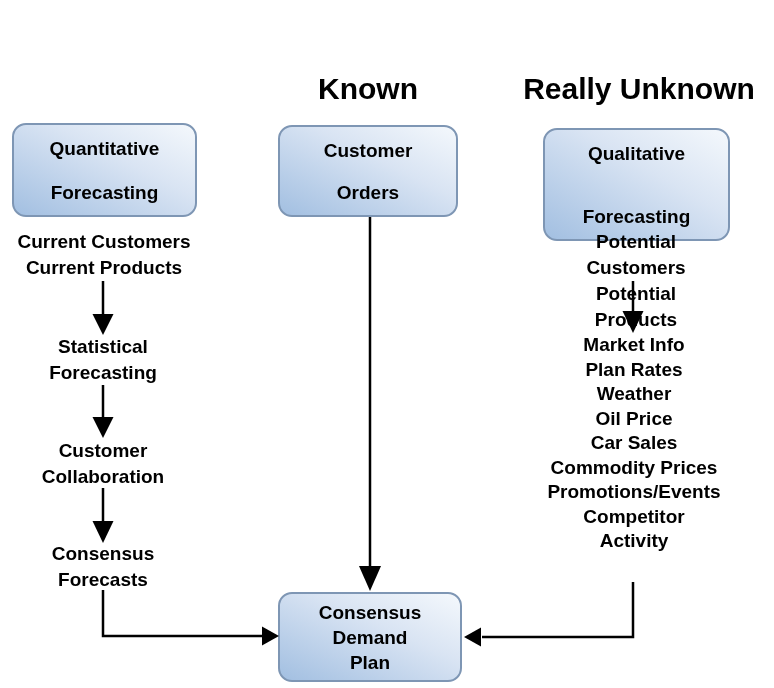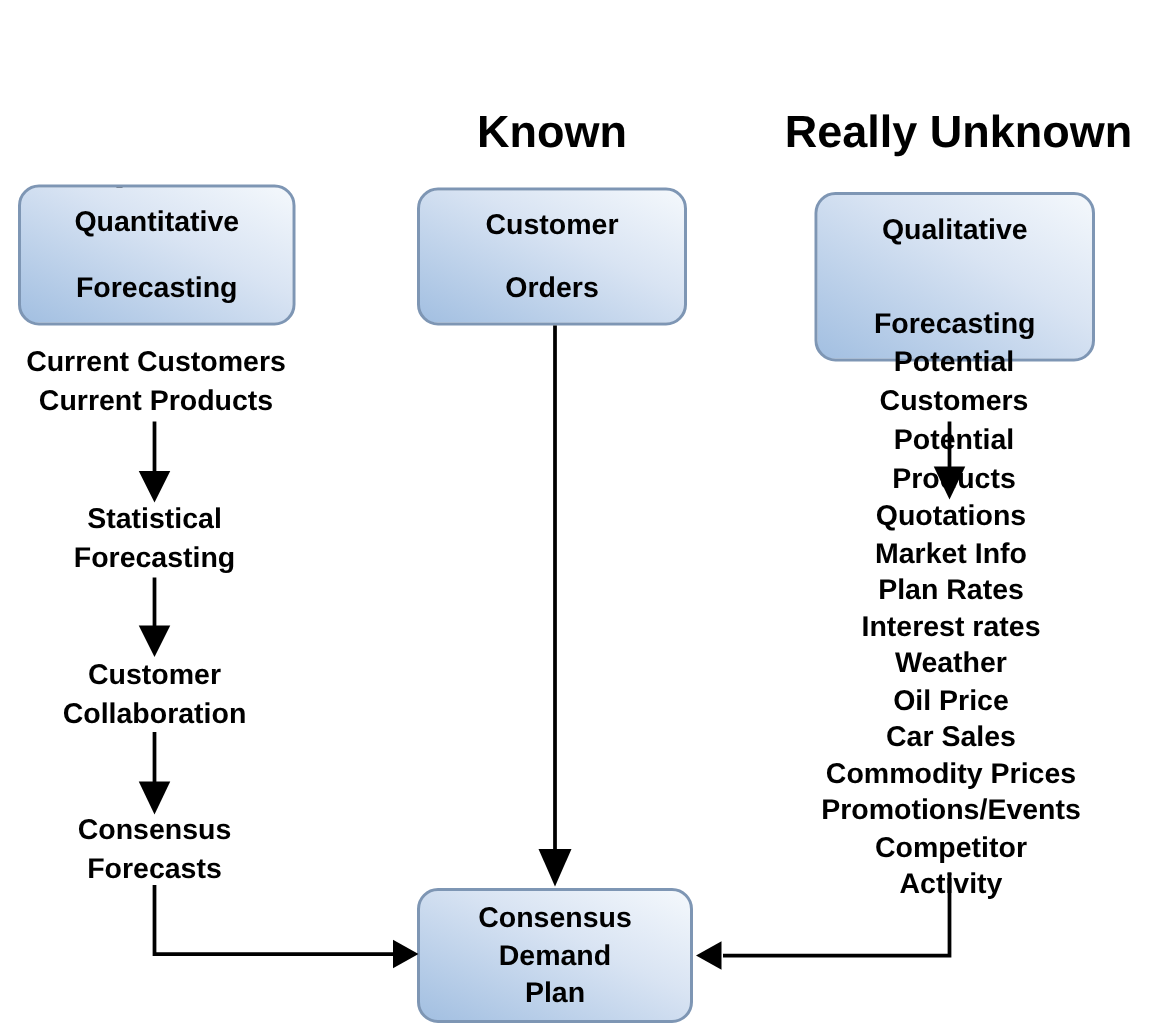--- a/index.html
+++ b/index.html
@@ -99,24 +99,22 @@
   <div class="flow-text" style="left:103px; top:334px;">Statistical
 Forecasting</div>
   <div class="flow-text" style="left:103px; top:438px;">Customer
 Collaboration</div>
   <div class="flow-text" style="left:103px; top:541px;">Consensus
 Forecasts</div>
 
   <div class="flow-text" style="left:636px; top:229px;">Potential Customers
 Potential Products</div>
   <div class="factor-list" style="left:634px; top:333px;">
-    <div>Quotations</div>
     <div>Market Info</div>
     <div>Plan Rates</div>
-    <div>Interest rates</div>
     <div>Weather</div>
     <div>Oil Price</div>
     <div>Car Sales</div>
     <div>Commodity Prices</div>
     <div>Promotions/Events</div>
     <div>Competitor Activity</div>
   </div>
 
   <div class="gbox gbox-bottom" style="left:278px; top:592px; width:184px; height:90px;">Consensus
 Demand

